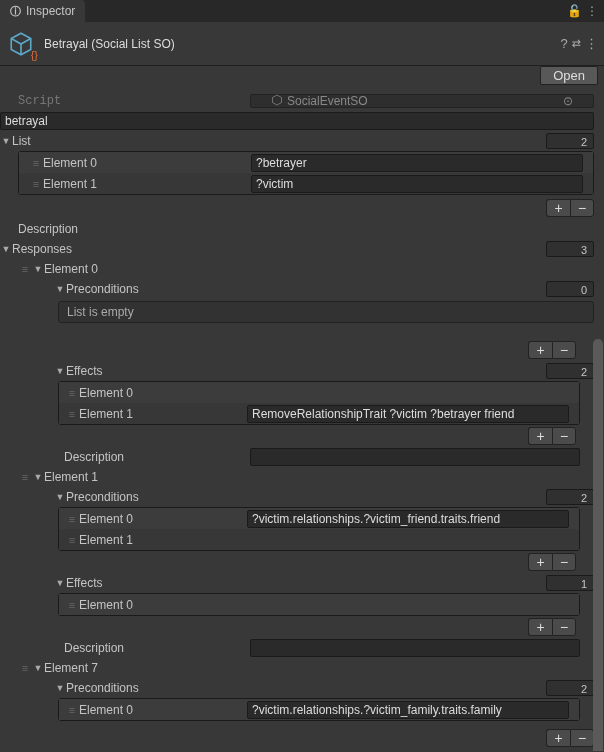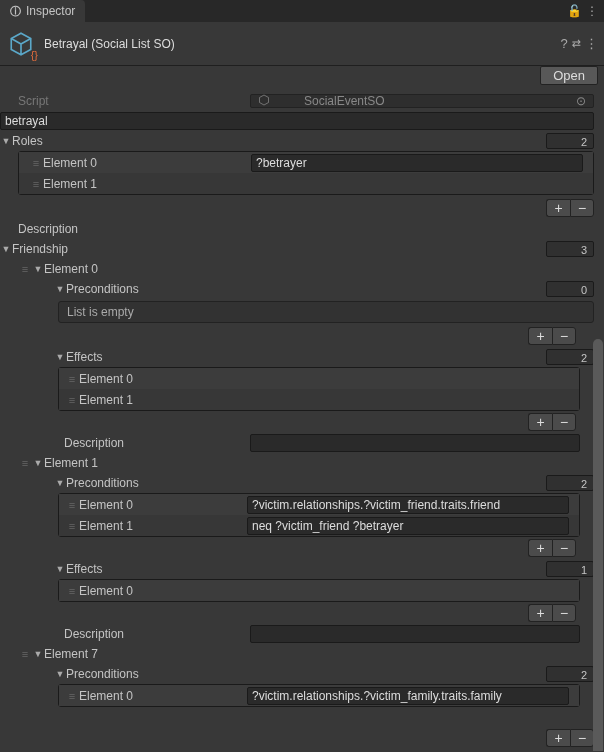--- a/index.html
+++ b/index.html
@@ -16,45 +16,45 @@
 .cube-icon { width: 30px; height: 30px; display: flex; align-items: center; justify-content: center; position: relative; }
 .header-title { flex: 1; color: #ddd; }
 .header-buttons { display: flex; gap: 4px; align-items: center; color: #aaa; }
 .header-buttons span { cursor: pointer; font-size: 13px; }
 .open-row { display: flex; justify-content: flex-end; padding: 0 6px 4px 0; }
 .open-btn { background: #585858; border: 1px solid #222; color: #ddd; padding: 1px 12px; font-size: 13px; border-radius: 2px; cursor: pointer; }
 
 .inspector-body { padding: 2px 0; height: 662px; overflow-y: auto; position: relative; }
 .field-row { display: flex; align-items: center; height: 20px; }
 .label-col { width: 250px; padding-left: 18px; color: #c4c4c4; }
-.label-col.disabled { color: #777; }
+.label-col.disabled { color: #777; font-family: Liberation Mono, monospace; }
 .value-col { flex: 1; padding-right: 10px; }
 
-.obj-field { background: #2e2e2e; border: 1px solid #222; border-radius: 2px; height: 14px; display: flex; align-items: center; padding: 0 7px; color: #888; position: relative; gap: 30px; }
+.obj-field { background: #2e2e2e; border: 1px solid #222; border-radius: 2px; height: 14px; display: flex; align-items: center; padding: 0 20px; color: #888; position: relative; }
 .obj-field .target-icon { margin-left: auto; color: #888; }
 .obj-field .cube-sm { margin-right: 4px; }
 
 input.text-field { background: #2a2a2a; border: 1px solid #1a1a1a; border-radius: 2px; height: 18px; width: 100%; color: #ddd; padding: 0 4px; font-size: 12px; }
 
 .foldout { display: flex; align-items: center; height: 20px; cursor: pointer; }
 .foldout-arrow { width: 12px; text-align: center; color: #aaa; font-size: 9px; }
 .count-badge { background: #303030; border: 1px solid #1a1a1a; border-radius: 2px; min-width: 48px; text-align: right; padding: 0 6px; height: 16px; line-height: 16px; color: #c4c4c4; margin-right: 10px; font-size: 11px; }
 
 .array-row { display: flex; align-items: center; height: 21px; background: #3c3c3c; }
 .array-row.alt { background: #373737; }
 .drag-handle { width: 14px; text-align: center; color: #666; font-size: 11px; }
 .elem-label { width: 200px; color: #c4c4c4; }
 .elem-value { flex: 1; padding-right: 10px; padding-left: 8px; }
 
 .btn-row { display: flex; justify-content: flex-end; padding: 2px 10px 2px 0; gap: 0; }
 .pm-btn { background: #4b4b4b; border: 1px solid #222; color: #ddd; width: 24px; height: 18px; font-size: 14px; line-height: 14px; cursor: pointer; display: flex; align-items: center; justify-content: center; }
 .pm-btn:first-child { border-top-left-radius: 3px; border-bottom-left-radius: 3px; border-right: none; }
 .pm-btn:last-child { border-top-right-radius: 3px; border-bottom-right-radius: 3px; }
 
-.empty-list { background: #323232; border: 1px solid #222; border-radius: 3px; padding: 4px 8px; color: #aaa; margin: 2px 10px 2px 58px; height: 22px; display: flex; align-items: center; }
+.empty-list { background: #323232; border: 1px solid #222; border-radius: 3px; padding: 4px 8px; color: #aaa; margin: 2px 10px 16px 58px; height: 22px; display: flex; align-items: center; }
 
 .indent-1 { padding-left: 18px; }
 .indent-3 { padding-left: 54px; }
 
 .scrollbar { position: absolute; right: 0; top: 0; width: 12px; height: 470px; }
 .scroll-thumb { position: absolute; right: 1px; top: 0; width: 10px; height: 440px; background: #5a5a5a; border-radius: 5px; }
 
 .outer-border { border: 1px solid #1a1a1a; border-radius: 3px; margin: 0 10px 2px 18px; }
 
 svg.cube { stroke: #5ba8c9; fill: none; stroke-width: 1.5; }
@@ -110,49 +110,50 @@
     </div>
 
     <div class="field-row">
       <div class="value-col">
         <input class="text-field" value="betrayal" style="">
       </div>
     </div>
 
     <div class="foldout">
       <span class="foldout-arrow">▼</span>
-      <span style="flex:1">Roles</span>
+      <span style="flex:1">List</span>
       <span class="count-badge">2</span>
     </div>
 
     <div class="outer-border">
       <div class="array-row">
         <div style="width:10px"></div>
         <div class="drag-handle">≡</div>
         <div class="elem-label">Element 0</div>
         <div class="elem-value"><input class="text-field" value="?betrayer" style=""></div>
       </div>
       <div class="array-row alt">
         <div style="width:10px"></div>
         <div class="drag-handle">≡</div>
         <div class="elem-label">Element 1</div>
+        <div class="elem-value"><input class="text-field" value="?victim" style=""></div>
       </div>
     </div>
     <div class="btn-row">
       <div class="pm-btn">+</div>
       <div class="pm-btn">−</div>
     </div>
 
     <div class="field-row">
       <div class="label-col">Description</div>
     </div>
 
     <div class="foldout">
       <span class="foldout-arrow">▼</span>
-      <span style="flex:1">Friendship</span>
+      <span style="flex:1">Responses</span>
       <span class="count-badge">3</span>
     </div>
 
     <div class="foldout indent-1">
       <div class="drag-handle">≡</div>
       <span class="foldout-arrow">▼</span>
       <span>Element 0</span>
     </div>
 
     <div class="foldout indent-3">
@@ -174,20 +175,21 @@
     <div style="margin:0 24px 0 58px; border:1px solid #1a1a1a; border-radius:3px;">
       <div class="array-row">
         <div style="width:6px"></div>
         <div class="drag-handle">≡</div>
         <div style="width:160px">Element 0</div>
       </div>
       <div class="array-row alt">
         <div style="width:6px"></div>
         <div class="drag-handle">≡</div>
         <div style="width:160px">Element 1</div>
+        <div class="elem-value"><input class="text-field" value="RemoveRelationshipTrait ?victim ?betrayer friend" style=""></div>
       </div>
     </div>
     <div class="btn-row" style="padding-right:28px;">
       <div class="pm-btn">+</div>
       <div class="pm-btn">−</div>
     </div>
 
     <div class="field-row">
       <div class="label-col" style="padding-left:64px">Description</div>
       <div class="value-col" style="padding-right:24px"><input class="text-field" value="" style=""></div>
@@ -208,21 +210,20 @@
       <div class="array-row">
         <div style="width:6px"></div>
         <div class="drag-handle">≡</div>
         <div style="width:160px">Element 0</div>
         <div class="elem-value"><input class="text-field" value="?victim.relationships.?victim_friend.traits.friend" style=""></div>
       </div>
       <div class="array-row alt">
         <div style="width:6px"></div>
         <div class="drag-handle">≡</div>
         <div style="width:160px">Element 1</div>
-        <div class="elem-value"><input class="text-field" value="neq ?victim_friend ?betrayer" style=""></div>
       </div>
     </div>
     <div class="btn-row" style="padding-right:28px;">
       <div class="pm-btn">+</div>
       <div class="pm-btn">−</div>
     </div>
 
     <div class="foldout indent-3">
       <span class="foldout-arrow">▼</span>
       <span style="flex:1">Effects</span>

